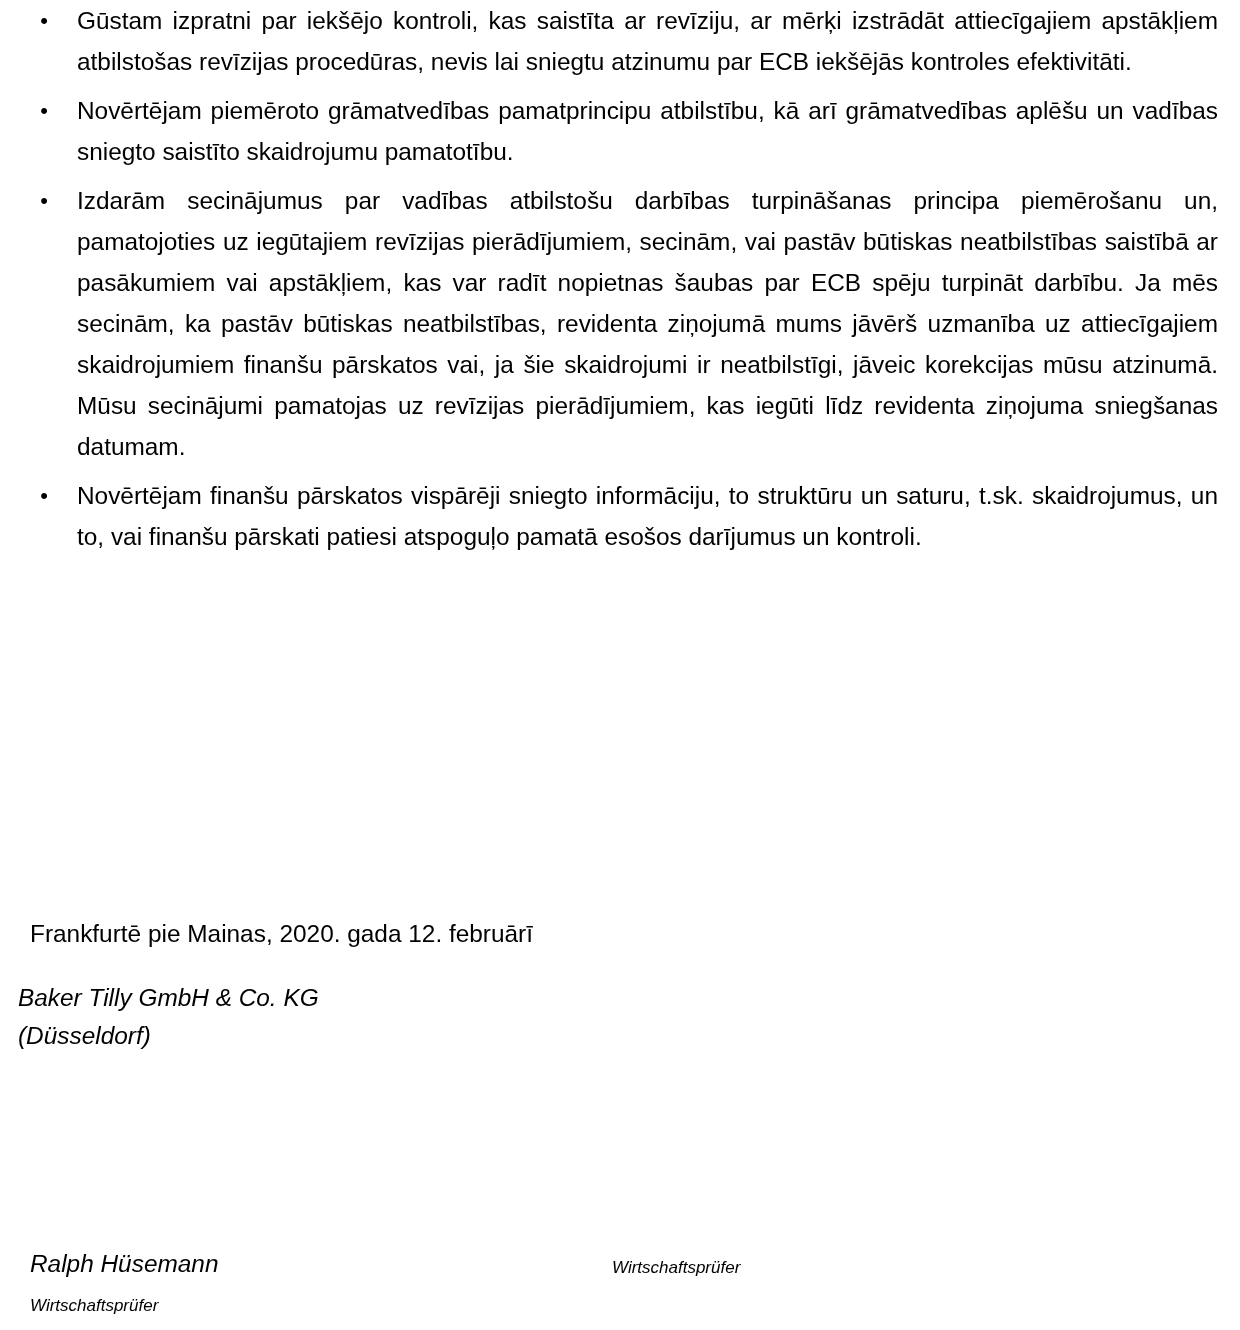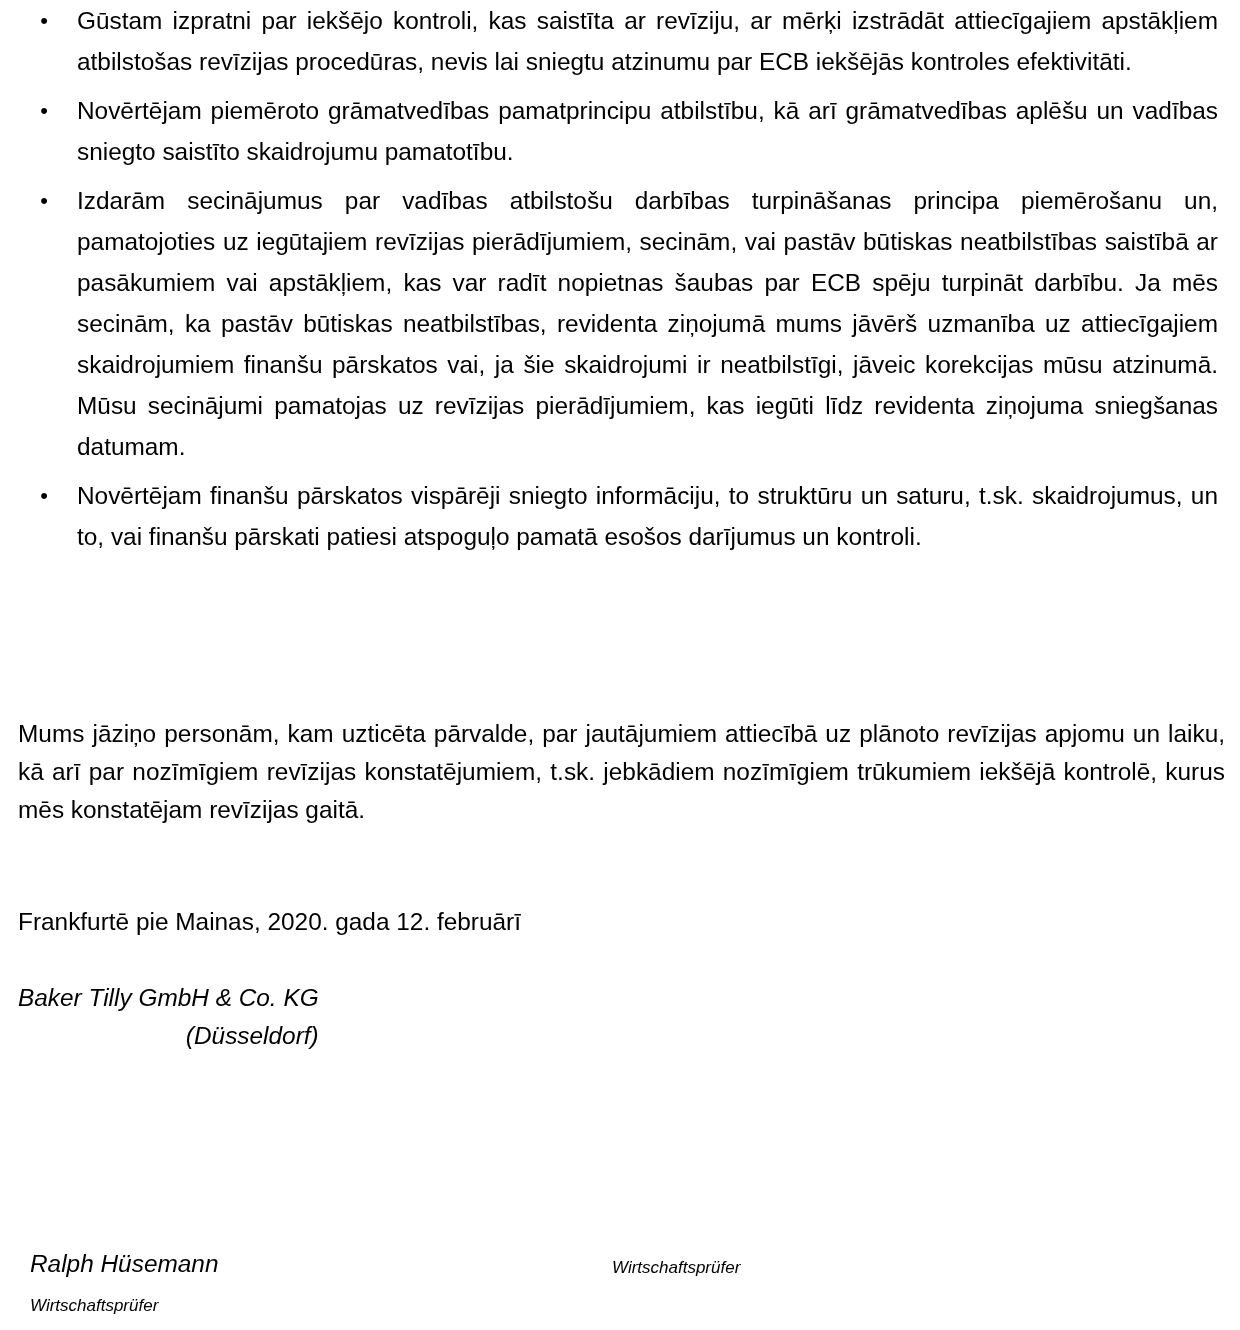--- a/index.html
+++ b/index.html
@@ -59,31 +59,30 @@
       font-size: 24.4px;
       line-height: 38px;
       text-align: justify;
     }
     .place-date {
       position: absolute;
       left: 18px;
       top: 903px;
       font-size: 24.4px;
       line-height: 38px;
-      margin: 0;
+      margin: 12px;
     }
     .firm-block {
       position: absolute;
       left: 18px;
       top: 979px;
       margin: 0;
       font-style: italic;
       font-size: 24.4px;
       line-height: 38px;
-      text-align: right;
     }
     .firm-block div {
       display: block;
     }
     .signer {
       position: absolute;
       top: 1245px;
       font-style: italic;
     }
     .signer .name {
@@ -117,21 +116,20 @@
     <li class="bullet-item">
       <span class="bullet">•</span>
       <span class="text">Izdarām secinājumus par vadības atbilstošu darbības turpināšanas principa piemērošanu un, pamatojoties uz iegūtajiem revīzijas pierādījumiem, secinām, vai pastāv būtiskas neatbilstības saistībā ar pasākumiem vai apstākļiem, kas var radīt nopietnas šaubas par ECB spēju turpināt darbību. Ja mēs secinām, ka pastāv būtiskas neatbilstības, revidenta ziņojumā mums jāvērš uzmanība uz attiecīgajiem skaidrojumiem finanšu pārskatos vai, ja šie skaidrojumi ir neatbilstīgi, jāveic korekcijas mūsu atzinumā. Mūsu secinājumi pamatojas uz revīzijas pierādījumiem, kas iegūti līdz revidenta ziņojuma sniegšanas datumam.</span>
     </li>
     <li class="bullet-item">
       <span class="bullet">•</span>
       <span class="text">Novērtējam finanšu pārskatos vispārēji sniegto informāciju, to struktūru un saturu, t.sk. skaidrojumus, un to, vai finanšu pārskati patiesi atspoguļo pamatā esošos darījumus un kontroli.</span>
     </li>
   </ul>
 
-  <p class="para">Mums jāziņo personām, kam uzticēta pārvalde, par jautājumiem attiecībā uz plānoto revīzijas apjomu un laiku, kā arī par nozīmīgiem revīzijas konstatējumiem, t.sk. jebkādiem nozīmīgiem trūkumiem iekšējā kontrolē, kurus mēs konstatējam revīzijas gaitā.</p>
 
   <p class="place-date">Frankfurtē pie Mainas, 2020. gada 12. februārī</p>
 
   <div class="firm-block">
     <div>Baker Tilly GmbH &amp; Co. KG</div>
     <div>(Düsseldorf)</div>
   </div>
 
   <div class="signer signer-left">
     <span class="name">Ralph Hüsemann</span>

